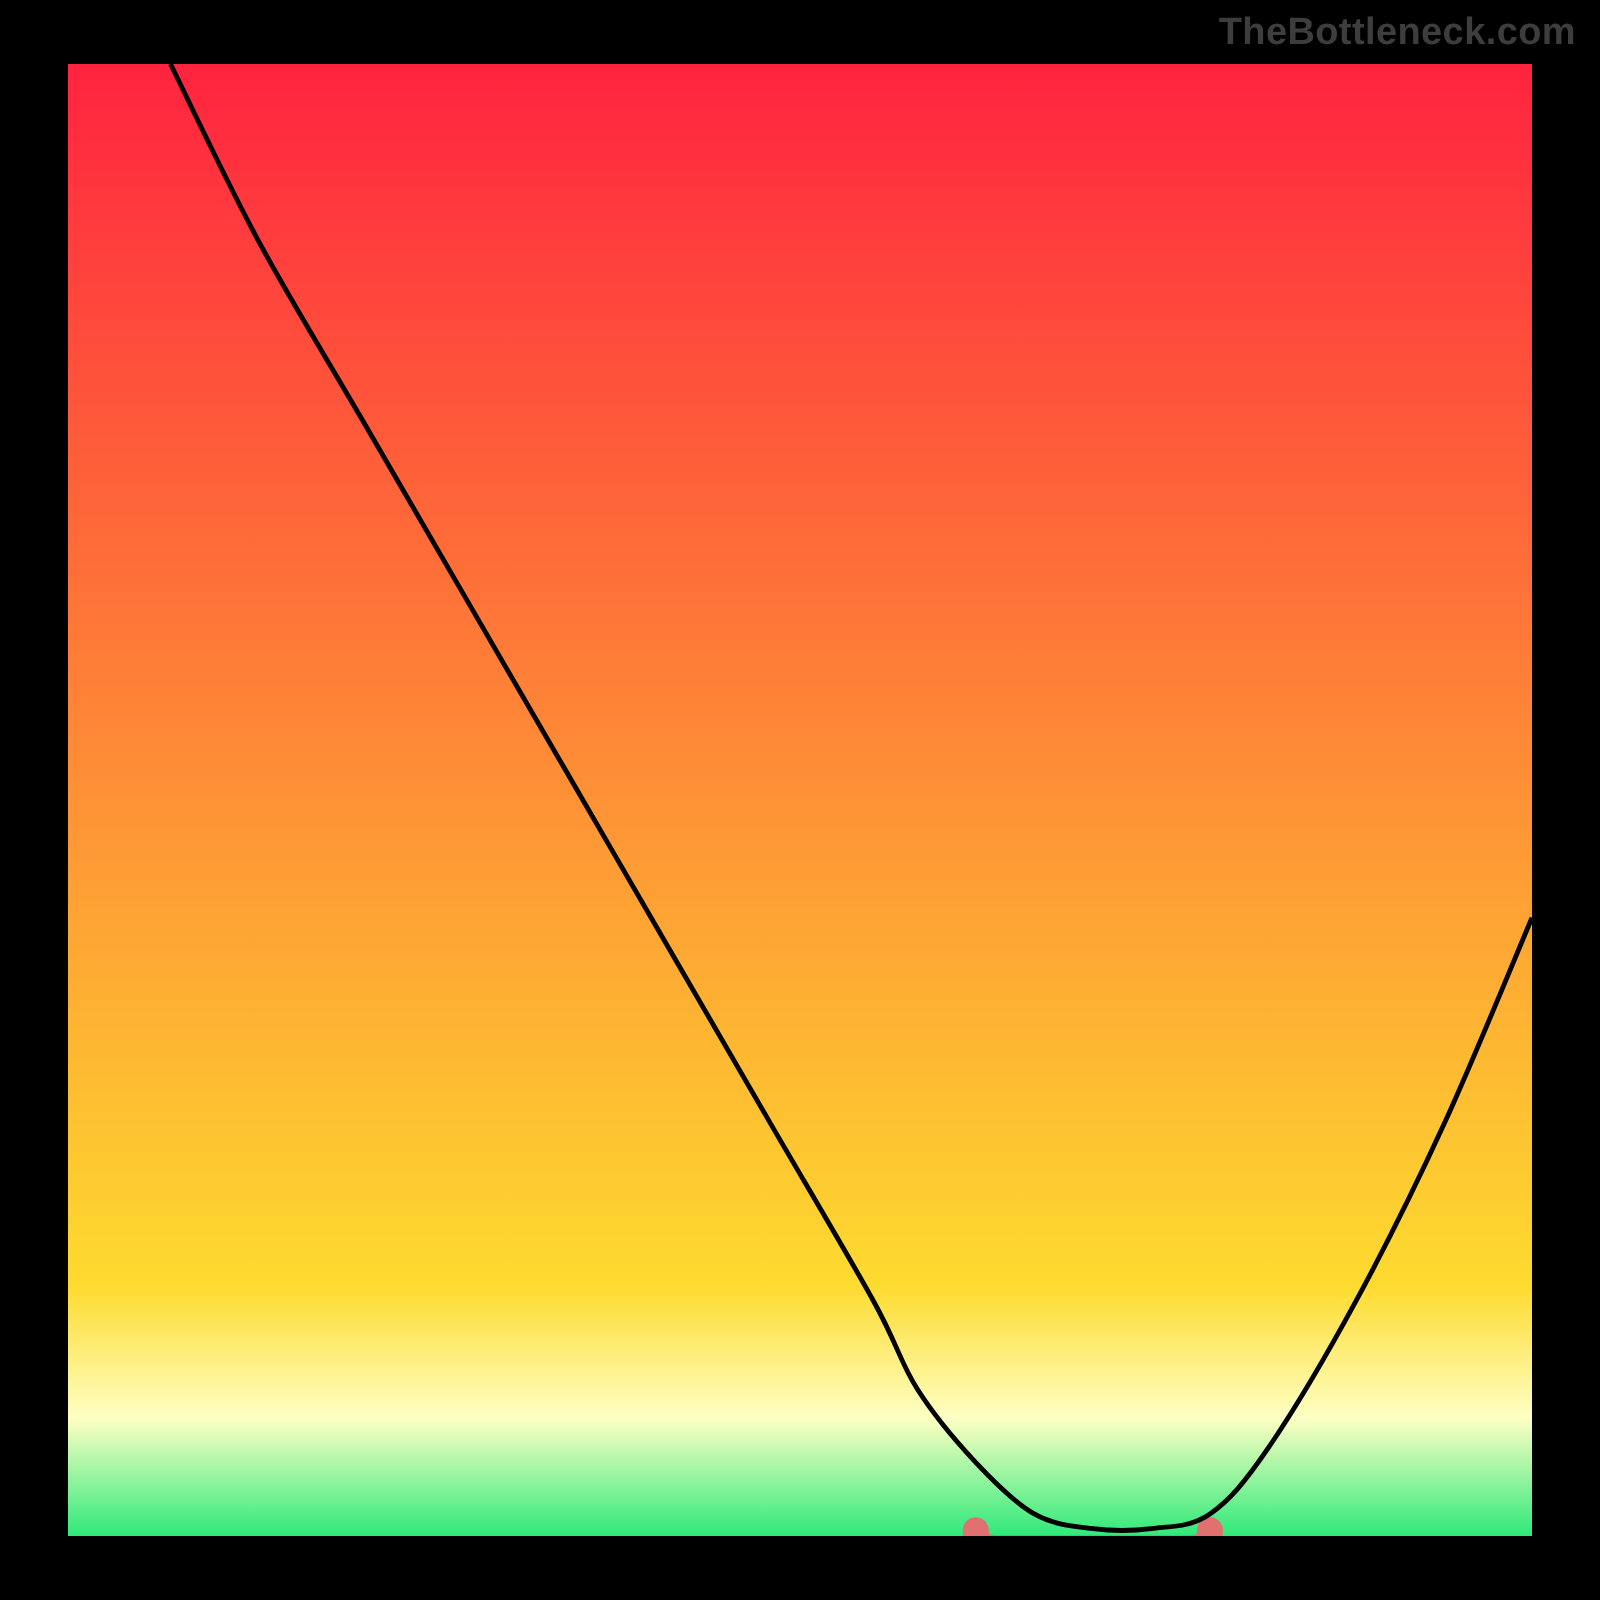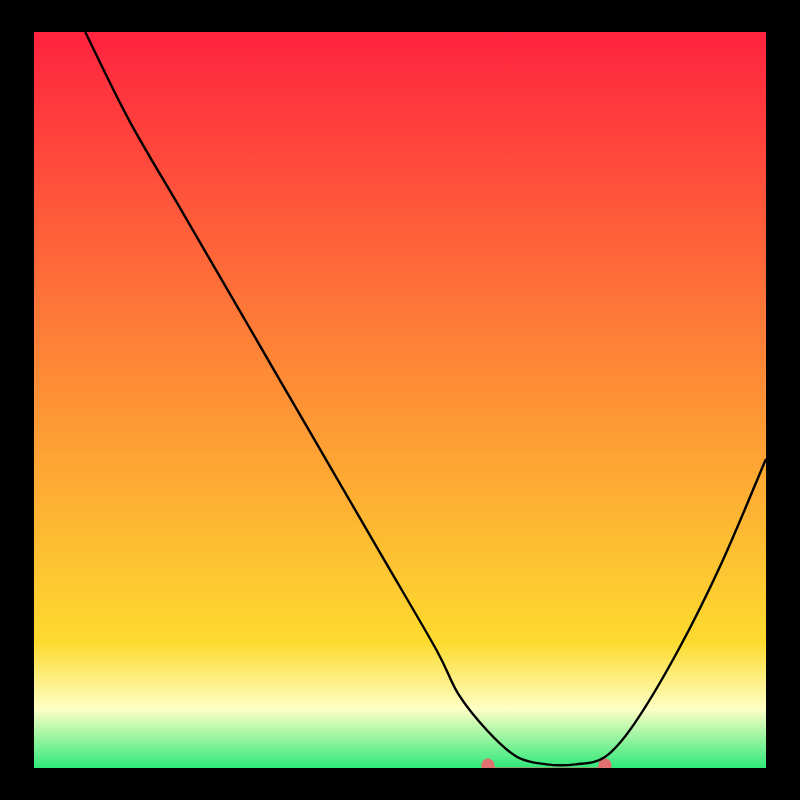--- a/index.html
+++ b/index.html
@@ -32,20 +32,21 @@
     top: 32px;
     width: 732px;
     height: 736px;
   }
   .plot svg { display: block; }
 </style>
 </head>
 <body>
 
 <div class="stage">
+  <div class="watermark">TheBottleneck.com</div>
   <div class="plot">
     <svg id="chart-svg" width="732" height="736" viewBox="0 0 732 736">
       <defs>
         <linearGradient id="bg-grad" x1="0" y1="0" x2="0" y2="1">
           <stop id="g-top" offset="0%" stop-color="#ff233f"></stop>
           <stop id="g-low" offset="83%" stop-color="#fddb2f"></stop>
           <stop id="g-wht" offset="92%" stop-color="#feffc4"></stop>
           <stop id="g-bot" offset="100%" stop-color="#2fe97a"></stop>
         </linearGradient>
       </defs>

